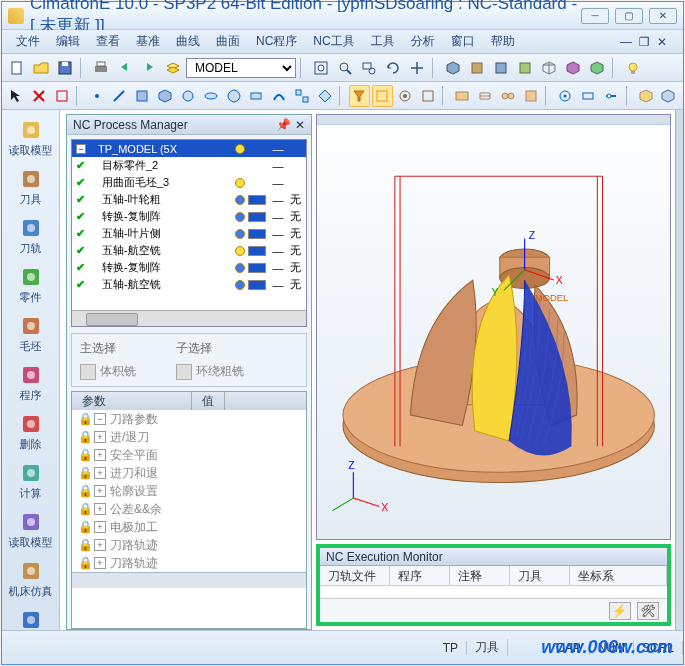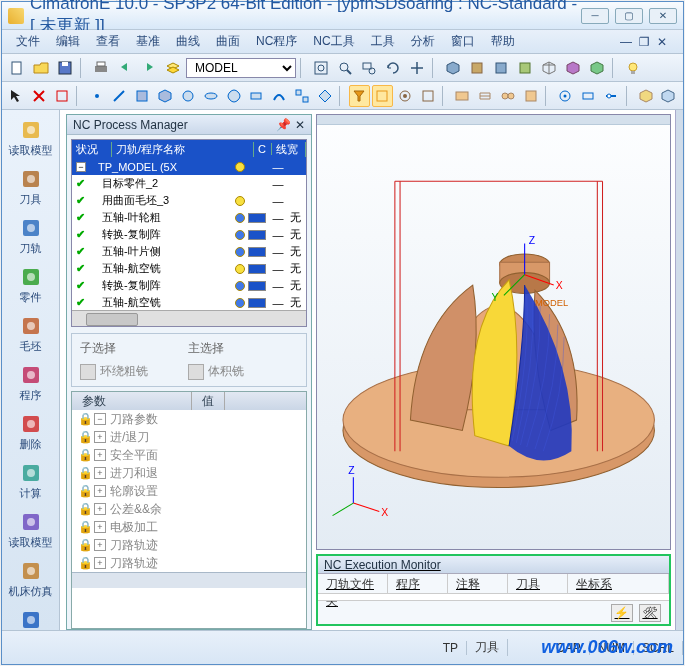--- a/index.html
+++ b/index.html
@@ -61,21 +61,21 @@
 .prow { height: 18px; display: flex; align-items: center; gap: 4px; padding-left: 6px; font-size: 12px; color: #888; }
 .prow .exp { width: 12px; height: 12px; border: 1px solid #999; display: inline-flex; align-items: center; justify-content: center; font-size: 9px; line-height: 1; color: #666; }
 .prow .lock { width: 12px; color: #a88; }
 .ptabs { height: 16px; background: #dce4ee; border-top: 1px solid #a8b8c8; }
 
 .viewport { flex: 1; margin: 4px 4px 0 4px; border: 1px solid #88a; background: linear-gradient(#fdfeff,#e4ecf4); position: relative; display: flex; flex-direction: column; overflow: hidden; }
 .view-guide { height: 10px; background: #d4e0ec; border-bottom: 1px solid #b8cADA; }
 .view3d { flex: 1; position: relative; }
 .view3d svg { width: 100%; height: 100%; }
 
-.execmon { height: 72px; margin: 4px; border: 2px solid #22c55e; background: #f4f8fc; display: flex; flex-direction: column; text-decoration: underline; }
+.execmon { height: 82px; margin: 4px; border: 4px solid #22c55e; background: #f4f8fc; display: flex; flex-direction: column; }
 .execmon .eh { height: 18px; background: linear-gradient(#e6eef9,#cad8ea); padding: 0 6px; font-size: 12px; color: #234; display: flex; align-items: center; border-bottom: 1px solid #aab; }
 .execmon .cols { height: 20px; display: flex; font-size: 12px; color: #333; border-bottom: 1px solid #ccc; }
 .execmon .cols span { padding: 2px 8px; border-right: 1px solid #ccc; }
 .execmon .body { flex: 1; background: #fff; }
 .execmon .foot { height: 24px; border-top: 1px solid #ccc; display: flex; align-items: center; justify-content: flex-end; padding-right: 8px; gap: 6px; }
 .execmon .fbtn { width: 22px; height: 18px; border: 1px solid #aaa; background: #eee; display: inline-flex; align-items: center; justify-content: center; }
 
 .statusbar { height: 34px; background: linear-gradient(#e8f0fa,#d8e6f5); border-top: 1px solid #b4c4d4; display: flex; align-items: center; font-size: 12px; color: #333; position: relative; }
 .statusbar .cell { padding: 0 8px; border-right: 1px solid #b4c4d4; }
 .statusbar .wm { position: absolute; right: 10px; color: #1060e0; font-weight: bold; font-size: 18px; font-style: italic; }
@@ -469,26 +469,20 @@
 
         <div class="ncpanel">
           <div class="nchdr">
             <span>NC Process Manager</span>
             <span class="close">
               <span style="cursor:pointer">📌</span>
               <span style="cursor:pointer">✕</span>
             </span>
           </div>
           <div class="nclist-wrap">
-            <div class="nccols">
-              <span style="width:40px">状况</span>
-              <span style="flex:1">刀轨/程序名称</span>
-              <span style="width:18px">C</span>
-              <span style="width:34px">线宽</span>
-            </div>
             <div class="ncrows" id="ncrows">
                 <div class="ncrow sel">
                   <span style="width:10px;height:10px;border:1px solid #888;display:inline-flex;align-items:center;justify-content:center;font-size:9px;background:#fff;color:#000">−</span>
                   <span style="flex:0 0 auto;width:6px"></span>
                   <span style="flex:1;white-space:nowrap;overflow:hidden">TP_MODEL (5X</span>
                   <span class="bulb" style="background:#f8e040;border:1px solid #a80"></span>
                   <span style="width:18px"></span>
                   <span style="width:18px;text-align:center">—</span>
                   <span style="width:16px"></span>
                 </div>
@@ -562,32 +556,32 @@
                   <span class="bulb" style="background:#4078e8;border:1px solid #a80"></span>
                   <span class="swatch" style="background:#1a52c8"></span>
                   <span style="width:18px;text-align:center">—</span>
                   <span style="width:16px">无</span>
                 </div>
               </div>
             <div class="nc-scroll-h"></div>
           </div>
 
           <div class="selectors">
+            <div class="col">
+              <span>主选择</span>
+              <div class="row2">
+                  <span class="sic"></span>
+                  <span>体积铣</span>
+                </div>
+            </div>
             <div class="col">
               <span>子选择</span>
               <div class="row2">
                   <span class="sic"></span>
                   <span>环绕粗铣</span>
-                </div>
-            </div>
-            <div class="col">
-              <span>主选择</span>
-              <div class="row2">
-                  <span class="sic"></span>
-                  <span>体积铣</span>
                 </div>
             </div>
           </div>
 
           <div class="params-wrap">
             <div class="phdr">
               <span style="width:120px">参数</span>
               <span>值</span>
             </div>
             <div id="prows">

